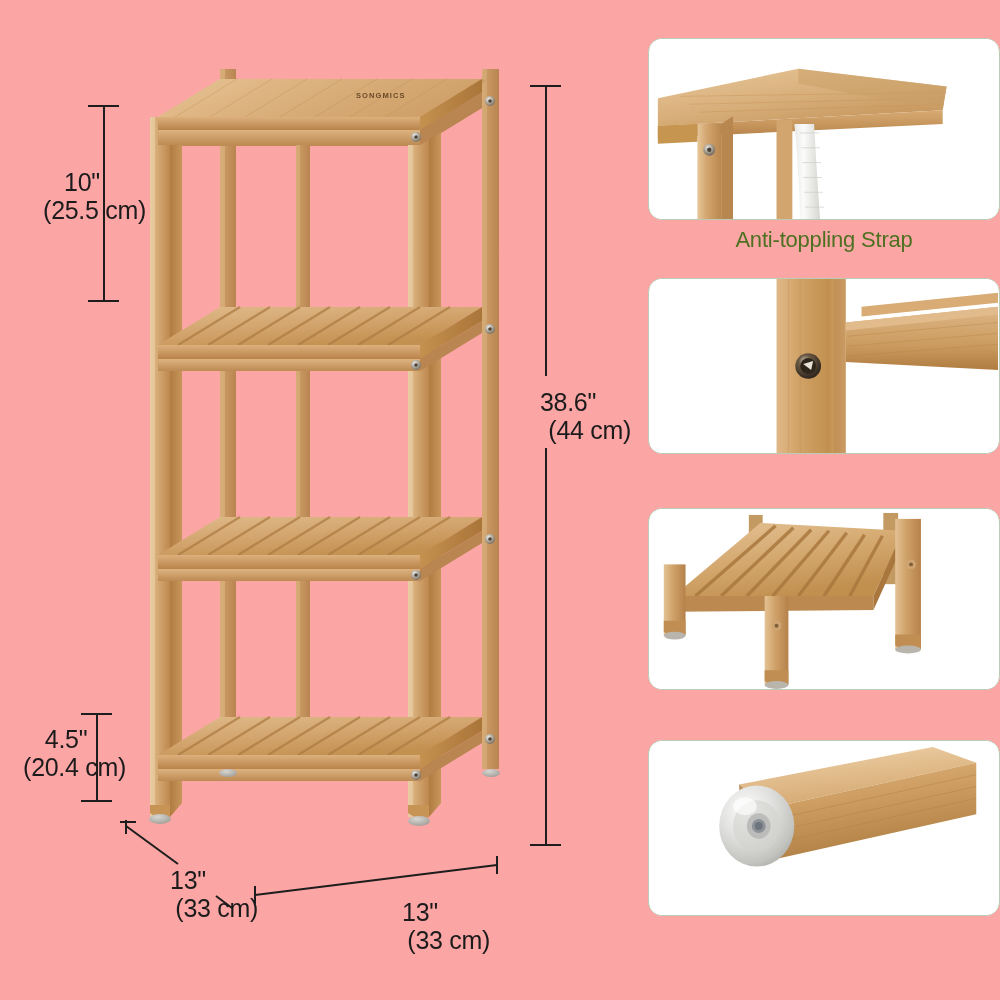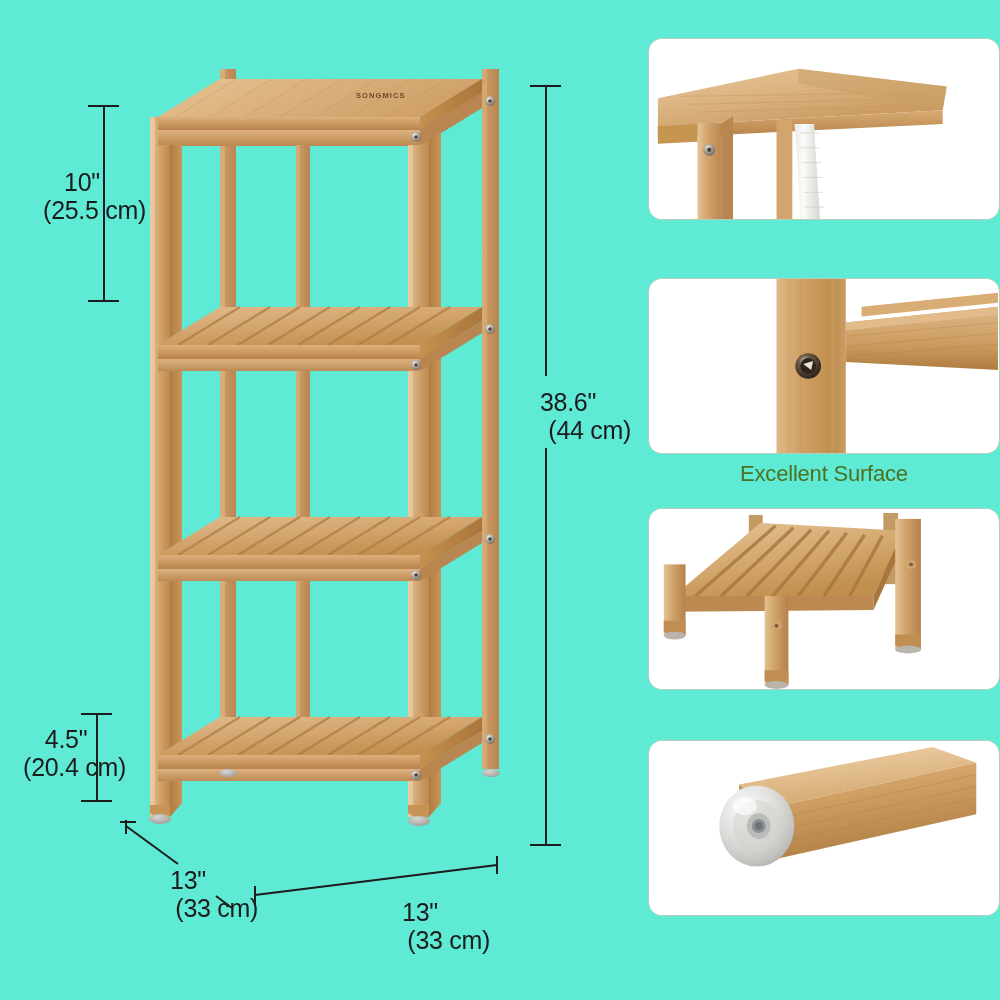--- a/index.html
+++ b/index.html
@@ -3,21 +3,21 @@
 <meta charset="utf-8">
 <title>Product Infographic</title>
 <style>
   * { box-sizing: border-box; margin: 0; padding: 0; }
   html, body {
     width: 1000px; height: 1000px;
     background: #ffffff;
     font-family: "Liberation Sans", sans-serif;
     overflow: hidden;
   }
-  #page { position: relative; width: 1000px; height: 1000px; background: #5eead4; }
+  #page { position: relative; width: 1000px; height: 1000px; background: #fca5a5; }
 
   
   .dim-label {
     position: absolute;
     font-family: "Liberation Sans", sans-serif;
     color: #1b1b1b;
     font-size: 25px;
     line-height: 1.12;
     text-align: center;
     white-space: nowrap;
@@ -382,20 +382,21 @@
           <g stroke="#c9c9c4" stroke-width="0.8" opacity="0.8">
             <line x1="152" y1="95" x2="171" y2="95"></line>
             <line x1="153" y1="110" x2="172" y2="110"></line>
             <line x1="154" y1="125" x2="173" y2="125"></line>
             <line x1="155" y1="140" x2="174" y2="140"></line>
             <line x1="156" y1="155" x2="175" y2="155"></line>
             <line x1="157" y1="170" x2="176" y2="170"></line>
           </g>
         </svg>
       </div>
+      <div class="fcaption">Anti-toppling Strap</div>
     </div>
 
     <div class="feature" style="top:278px;">
       <div class="fbox" style="height:176px;">
         <svg viewBox="0 0 352 176" xmlns="http://www.w3.org/2000/svg">
           <defs>
             <linearGradient id="p2post" x1="0" y1="0" x2="1" y2="0">
               <stop offset="0" stop-color="#e0b888"></stop>
               <stop offset="0.3" stop-color="#d2a469"></stop>
               <stop offset="0.75" stop-color="#c2914f"></stop>
@@ -434,21 +435,20 @@
             <line x1="200" y1="78" x2="352" y2="66"></line>
           </g>
 
           <polygon points="214,28 352,14 352,24 214,38" fill="#d8ac74"></polygon>
 
           <circle cx="160" cy="88" r="13" fill="url(#p2screw)"></circle>
           <circle cx="160" cy="88" r="8" fill="#2e251b"></circle>
           <path d="M155,86 l10,-3 l-2,9 z" fill="#e6e2d7"></path>
         </svg>
       </div>
-      <div class="fcaption">Excellent Surface</div>
     </div>
 
     <div class="feature" style="top:508px;">
       <div class="fbox" style="height:182px;">
         <svg viewBox="0 0 352 182" xmlns="http://www.w3.org/2000/svg">
           <defs>
             <linearGradient id="p3top" x1="0" y1="0" x2="0.5" y2="1">
               <stop offset="0" stop-color="#e5c396"></stop>
               <stop offset="0.5" stop-color="#d6ab73"></stop>
               <stop offset="1" stop-color="#c1904f"></stop>

